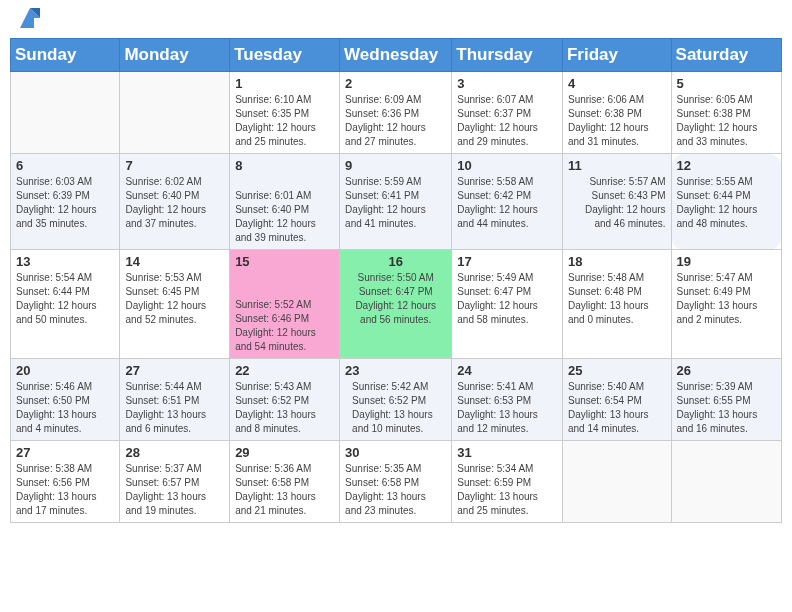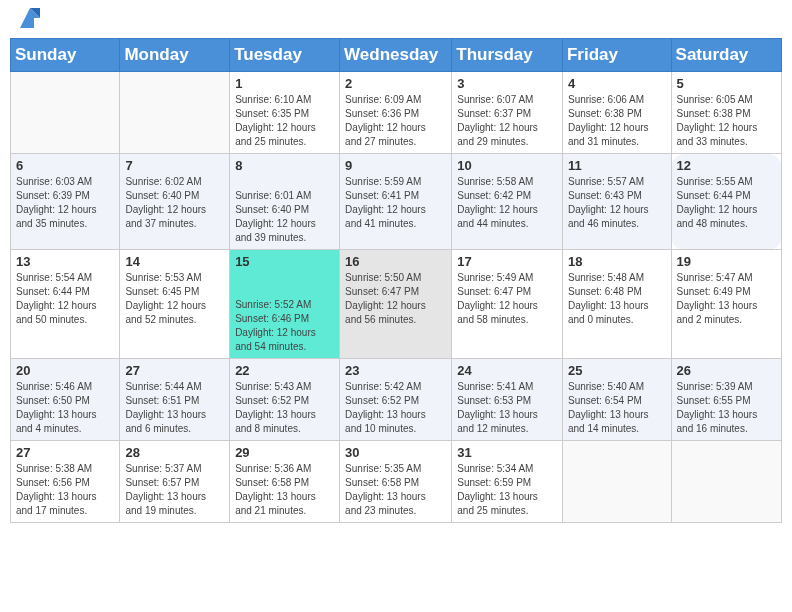--- a/index.html
+++ b/index.html
@@ -192,21 +192,21 @@
         </td>
         <td style="background: rgb(240, 244, 250);">
           <span class="day-number">10</span>
           <div class="day-info" style="white-space: pre-line;">Sunrise: 5:58 AM
 Sunset: 6:42 PM
 Daylight: 12 hours
 and 44 minutes.</div>
         </td>
         <td style="background: rgb(240, 244, 250);">
           <span class="day-number">11</span>
-          <div class="day-info" style="white-space: pre-line;">Sunrise: 5:57 AM
+          <div class="day-info" style="white-space: pre-line; text-align: right;">Sunrise: 5:57 AM
 Sunset: 6:43 PM
 Daylight: 12 hours
 and 46 minutes.</div>
         </td>
         <td style="background: rgb(240, 244, 250); border-radius: 14px;">
           <span class="day-number">12</span>
           <div class="day-info" style="white-space: pre-line;">Sunrise: 5:55 AM
 Sunset: 6:44 PM
 Daylight: 12 hours
 and 48 minutes.</div>
@@ -220,28 +220,28 @@
 Daylight: 12 hours
 and 50 minutes.</div>
         </td>
         <td style="background: rgb(255, 255, 255);">
           <span class="day-number">14</span>
           <div class="day-info" style="white-space: pre-line;">Sunrise: 5:53 AM
 Sunset: 6:45 PM
 Daylight: 12 hours
 and 52 minutes.</div>
         </td>
-        <td style="background: #5eead4;">
+        <td style="background: #f9a8d4;">
           <span class="day-number">15</span>
           <div class="day-info" style="white-space: pre-line; margin-top: 29px;">Sunrise: 5:52 AM
 Sunset: 6:46 PM
 Daylight: 12 hours
 and 54 minutes.</div>
         </td>
-        <td style="background: #e5e5e5;">
+        <td style="background: #86efac; text-align: center;">
           <span class="day-number">16</span>
           <div class="day-info" style="white-space: pre-line;">Sunrise: 5:50 AM
 Sunset: 6:47 PM
 Daylight: 12 hours
 and 56 minutes.</div>
         </td>
         <td style="background: rgb(255, 255, 255);">
           <span class="day-number">17</span>
           <div class="day-info" style="white-space: pre-line;">Sunrise: 5:49 AM
 Sunset: 6:47 PM
@@ -280,21 +280,21 @@
         </td>
         <td style="background: rgb(240, 244, 250);">
           <span class="day-number">22</span>
           <div class="day-info" style="white-space: pre-line;">Sunrise: 5:43 AM
 Sunset: 6:52 PM
 Daylight: 13 hours
 and 8 minutes.</div>
         </td>
         <td style="background: rgb(240, 244, 250);">
           <span class="day-number">23</span>
-          <div class="day-info" style="white-space: pre-line;">Sunrise: 5:42 AM
+          <div class="day-info" style="white-space: pre-line; margin-left: 7px;">Sunrise: 5:42 AM
 Sunset: 6:52 PM
 Daylight: 13 hours
 and 10 minutes.</div>
         </td>
         <td style="background: rgb(240, 244, 250);">
           <span class="day-number">24</span>
           <div class="day-info" style="white-space: pre-line;">Sunrise: 5:41 AM
 Sunset: 6:53 PM
 Daylight: 13 hours
 and 12 minutes.</div>

